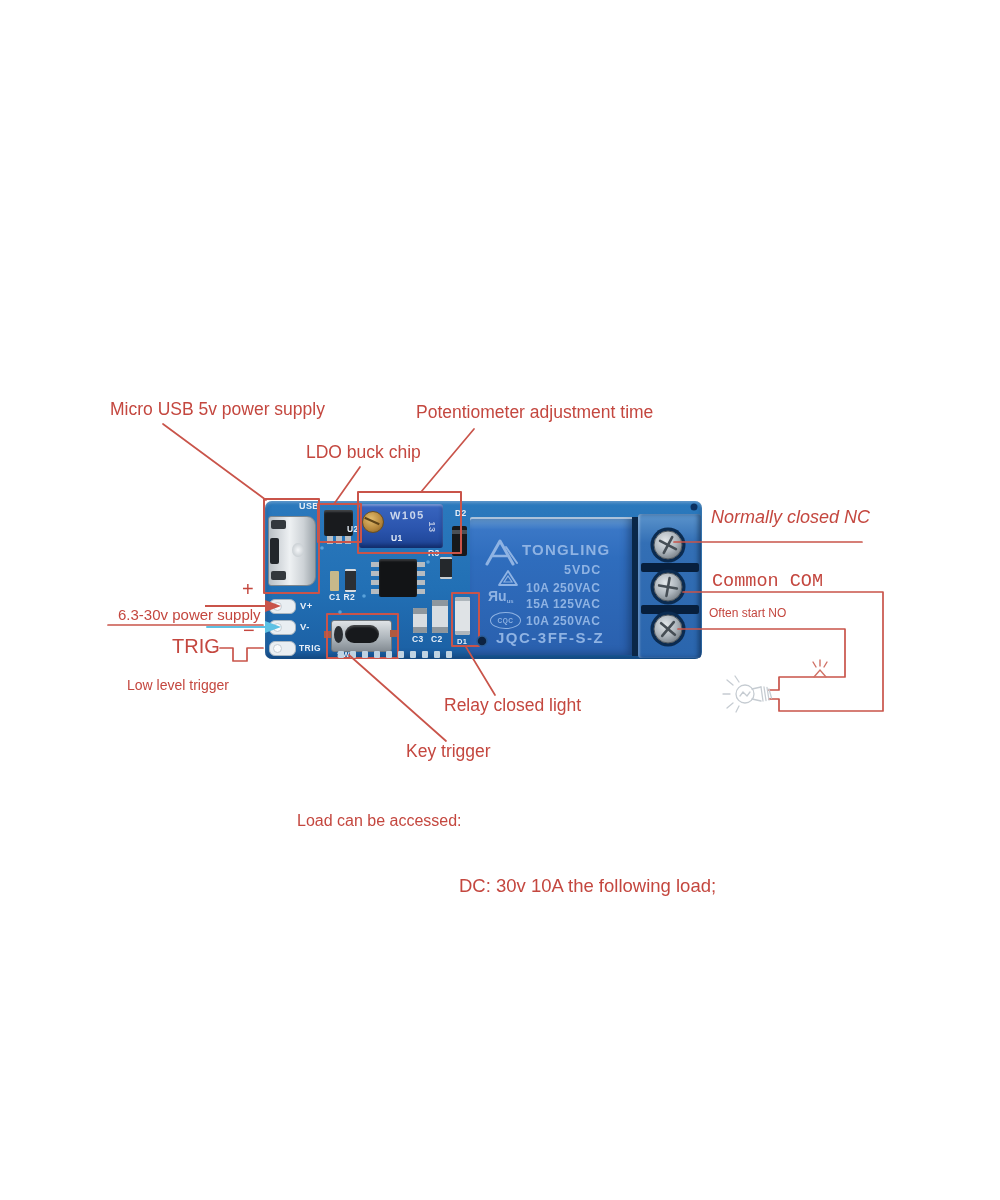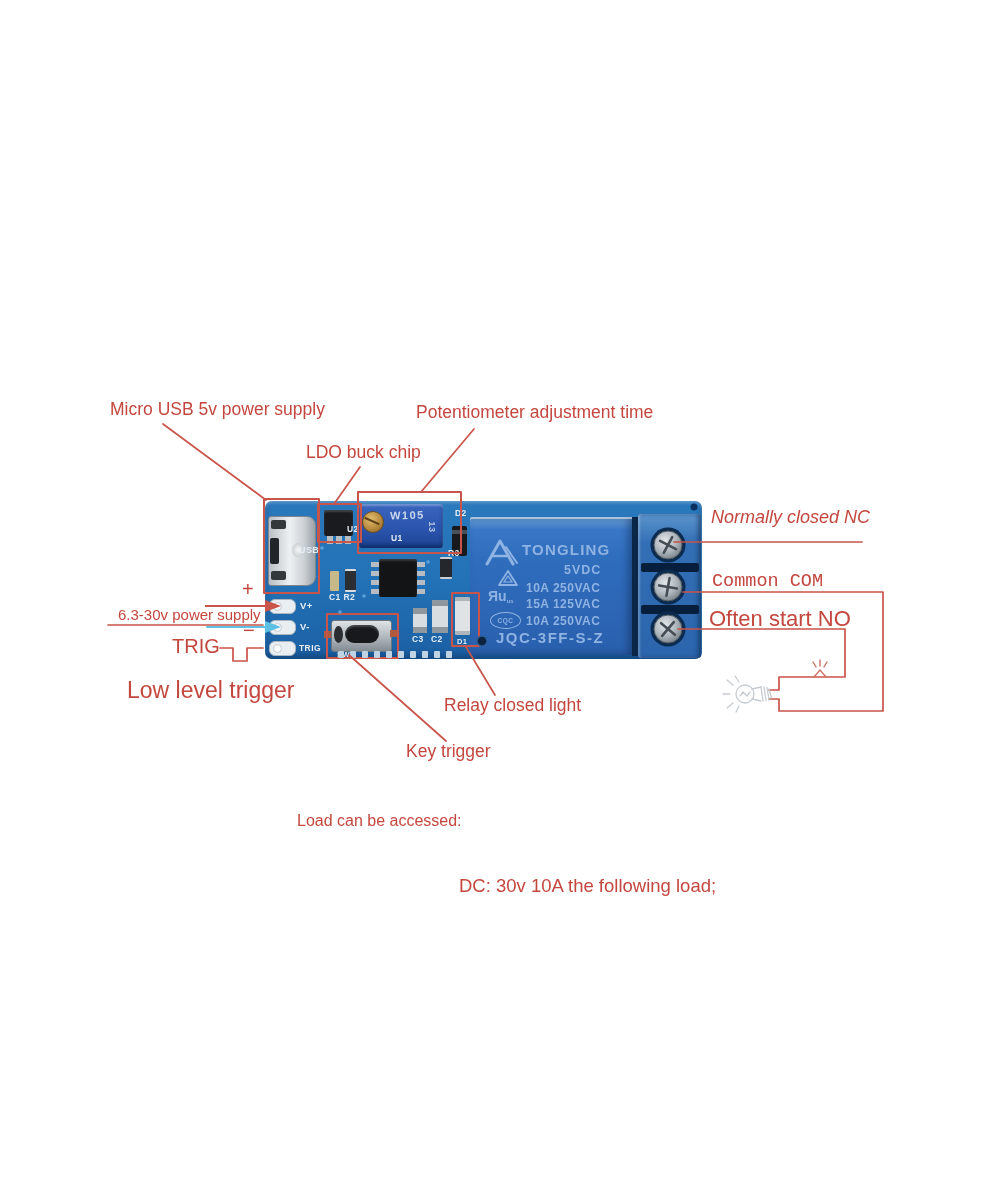--- a/index.html
+++ b/index.html
@@ -94,24 +94,24 @@
   <div class="pad" style="left:269px;top:641px;"></div>
 
   <div class="comp" style="left:331px;top:620px;width:59px;height:30px;border-radius:3px;
               background:linear-gradient(180deg,#dfe3e6,#aab2b8 60%,#848c93);border:1px solid #6e767d;"></div>
   <div class="comp" style="left:334px;top:626px;width:9px;height:17px;border-radius:50%;background:#2a2e32;"></div>
   <div class="comp" style="left:345px;top:625px;width:34px;height:18px;border-radius:9px;background:#17191c;
               box-shadow:inset 0 2px 2px rgba(255,255,255,.2);"></div>
   <div class="comp" style="left:324px;top:631px;width:7px;height:7px;background:#b05a40;"></div>
   <div class="comp" style="left:390px;top:630px;width:7px;height:7px;background:#b05a40;"></div>
 
-  <div class="silk" style="left:299px;top:501px;font-size:9px;margin-top:44px;">USB</div>
+  <div class="silk" style="left:299px;top:501px;font-size:9px;">USB</div>
   <div class="silk" style="left:347px;top:524px;">U2</div>
   <div class="silk" style="left:391px;top:533px;">U1</div>
-  <div class="silk" style="left:448px;top:548px;">R3</div>
+  <div class="silk" style="left:428px;top:548px;">R3</div>
   <div class="silk" style="left:455px;top:508px;">D2</div>
   <div class="silk" style="left:329px;top:592px;">C1 R2</div>
   <div class="silk" style="left:412px;top:634px;">C3</div>
   <div class="silk" style="left:431px;top:634px;">C2</div>
   <div class="silk" style="left:457px;top:637px;font-size:7.5px;">D1</div>
   <div class="silk" style="left:300px;top:600px;font-size:9.5px;">V+</div>
   <div class="silk" style="left:300px;top:621px;font-size:9.5px;">V-</div>
   <div class="silk" style="left:299px;top:643px;">TRIG</div>
   <div class="silk" style="left:337px;top:650px;font-size:7.5px;">SW1</div>
   <div class="silk" style="left:390px;top:509px;font-size:11px;letter-spacing:1.5px;color:#ccd7ec;transform:rotate(-2deg);">W105</div>
@@ -247,25 +247,25 @@
       <path class="bulbln" d="M769,689 L771.5,698"></path>
       <path class="bulbln" d="M733,685 L727,680 M730,694 L723,694 M733,703 L727,708 M739,682 L735,676 M739,706 L736,712"></path>
     </g>
   </svg>
 
   <div class="lbl" style="left:110px;top:400px;font-size:17.5px;">Micro USB 5v power supply</div>
   <div class="lbl" style="left:416px;top:403px;font-size:17.5px;">Potentiometer adjustment time</div>
   <div class="lbl" style="left:306px;top:443px;font-size:17.5px;">LDO buck chip</div>
   <div class="lbl" style="left:711px;top:508px;font-size:18px;font-style:italic;">Normally closed NC</div>
   <div class="lbl" style="left:712px;top:572px;font-size:18.5px;font-family:Liberation Mono, monospace;">Common COM</div>
-  <div class="lbl" style="left:709px;top:607px;font-size:22px;">Often start NO</div>
+  <div class="lbl" style="left:709px;top:607px;font-size:12px;">Often start NO</div>
   <div class="lbl" style="left:118px;top:607px;font-size:15px;">6.3-30v power supply</div>
   <div class="lbl" style="left:242px;top:578px;font-size:20px;">+</div>
   <div class="lbl" style="left:243px;top:619px;font-size:20px;">−</div>
   <div class="lbl" style="left:172px;top:635px;font-size:20px;">TRIG</div>
-  <div class="lbl" style="left:127px;top:678px;font-size:23px;">Low level trigger</div>
+  <div class="lbl" style="left:127px;top:678px;font-size:14px;">Low level trigger</div>
   <div class="lbl" style="left:444px;top:696px;font-size:17.5px;">Relay closed light</div>
   <div class="lbl" style="left:406px;top:742px;font-size:17.5px;">Key trigger</div>
 
   <div class="lbl" style="left:297px;top:812px;font-size:16px;">Load can be accessed:</div>
   <div class="lbl" style="left:459px;top:876px;font-size:18.5px;">DC: 30v 10A the following load;</div>
 
 </div>
 
 </body></html>

